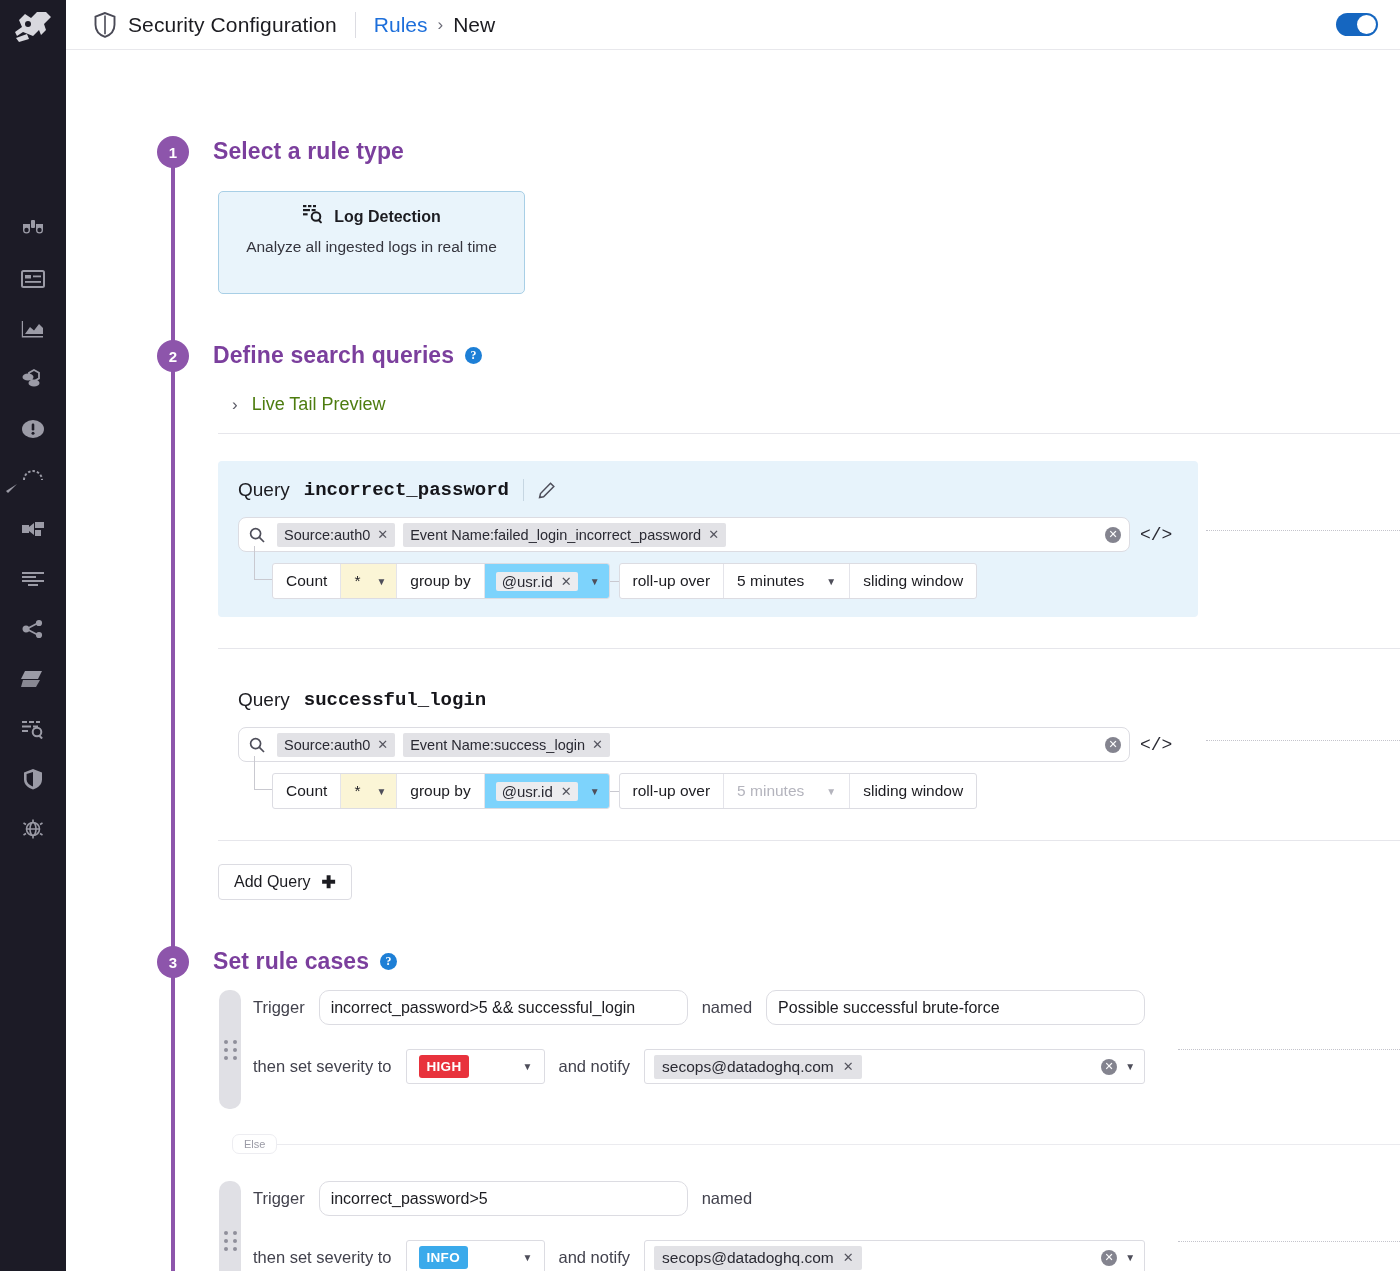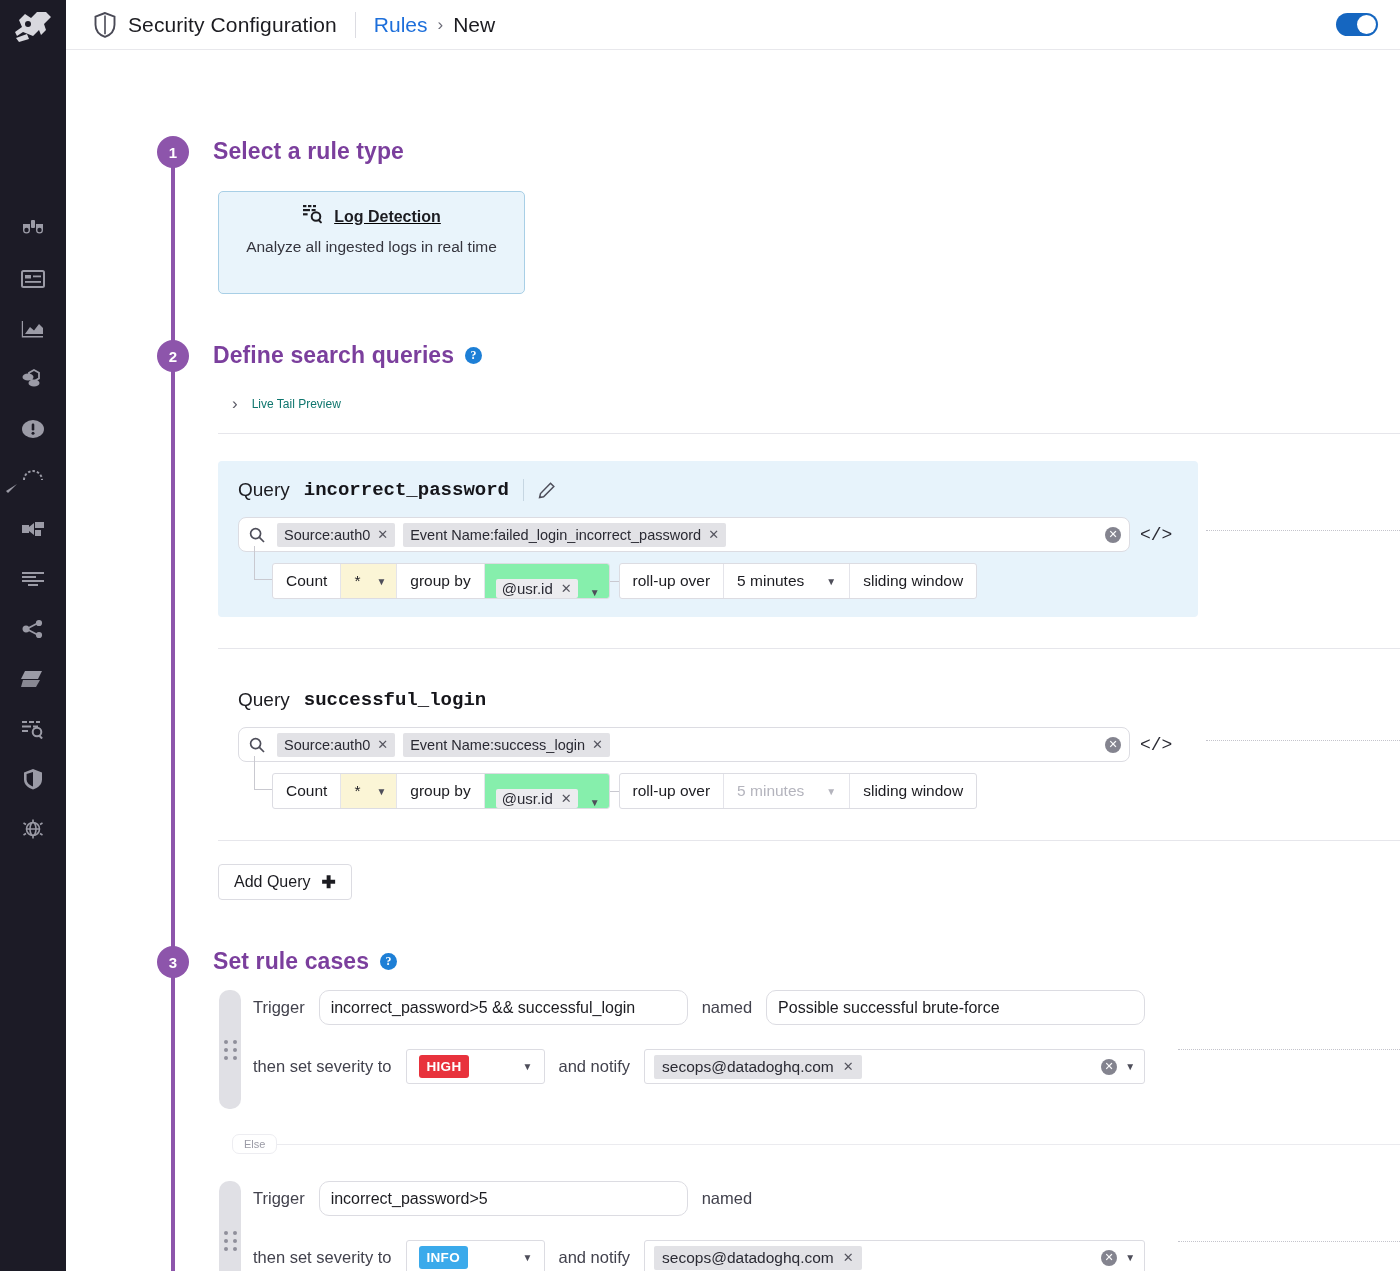--- a/index.html
+++ b/index.html
@@ -73,35 +73,35 @@
 
   
   .s1-title { position: absolute; left: 147px; top: 88px; }
   .rule-card {
     position: absolute; left: 152px; top: 141px;
     width: 307px; height: 103px;
     background: #e9f4fb; border: 1px solid #a8cfe6; border-radius: 5px;
     display: flex; flex-direction: column; align-items: center;
     padding-top: 13px; cursor: pointer;
   }
-  .rule-card-head { display: flex; align-items: center; gap: 10px; text-decoration: underline; }
+  .rule-card-head { display: flex; align-items: center; gap: 10px; }
   .rule-card-title { font-size: 16px; font-weight: 700; color: #1c1c21; }
   .rule-card-desc {
     font-size: 15.5px; color: #35353e; text-align: center;
     line-height: 1.42; margin-top: 8px; width: 272px;
   }
 
   
   .s2-title { position: absolute; left: 147px; top: 292px; }
   .livetail {
     position: absolute; left: 166px; top: 344px;
     display: flex; align-items: center; gap: 14px; cursor: pointer;
   }
   .lt-chev { color: #5a5a66; font-size: 17px; }
-  .lt-label { font-size: 12px; color: #0f766e; }
+  .lt-label { font-size: 18px; color: #4d7c0f; }
   .hr-q1 { position: absolute; left: 152px; top: 383px; width: 1228px; height: 1px; background: #e6e6eb; }
   .hr-q2 { position: absolute; left: 152px; top: 598px; width: 1228px; height: 1px; background: #e6e6eb; }
   .hr-q3 { position: absolute; left: 152px; top: 790px; width: 1228px; height: 1px; background: #e6e6eb; }
 
   .qcard {
     position: absolute; left: 152px; width: 980px;
     border-radius: 4px; padding: 18px 0 0 0; margin-top: 6px;
   }
   .qcard.active { background: #e7f3fb; }
   .qcard-head {
@@ -143,21 +143,21 @@
   .agg-g {
     display: flex; align-items: stretch; background: #fff;
     border: 1px solid #dcdce2; border-radius: 3px; height: 36px; overflow: hidden;
   }
   .agg-cell {
     display: flex; align-items: center; padding: 0 13px;
     font-size: 15.5px; color: #1c1c21; border-right: 1px solid #e4e4ea;
   }
   .agg-cell:last-child { border-right: none; }
   .agg-cell.yellow { background: #fbf5d6; gap: 16px; padding: 0 10px 0 13px; }
-  .agg-cell.pink { background: #86efac; gap: 12px; padding: 0 9px 0 11px; align-items: flex-end; }
+  .agg-cell.pink { background: #7dd3fc; gap: 12px; padding: 0 9px 0 11px; }
   .agg-cell.muted { color: #b4b4bd; }
   .chip-tag {
     background: #ececef; border-radius: 2px; padding: 1px 6px;
     display: flex; align-items: center; gap: 8px; font-size: 15px; color: #2a2a33;
   }
   .chip-tag .x { font-size: 13px; color: #55555f; cursor: pointer; }
   .caret { font-size: 10px; color: #4e4e5a; }
   .rollup-gap { width: 9px; display:flex; align-items:center; }
   .rollup-gap::before { content:""; width:9px; height:1px; background:#c9c9d0; }
 

